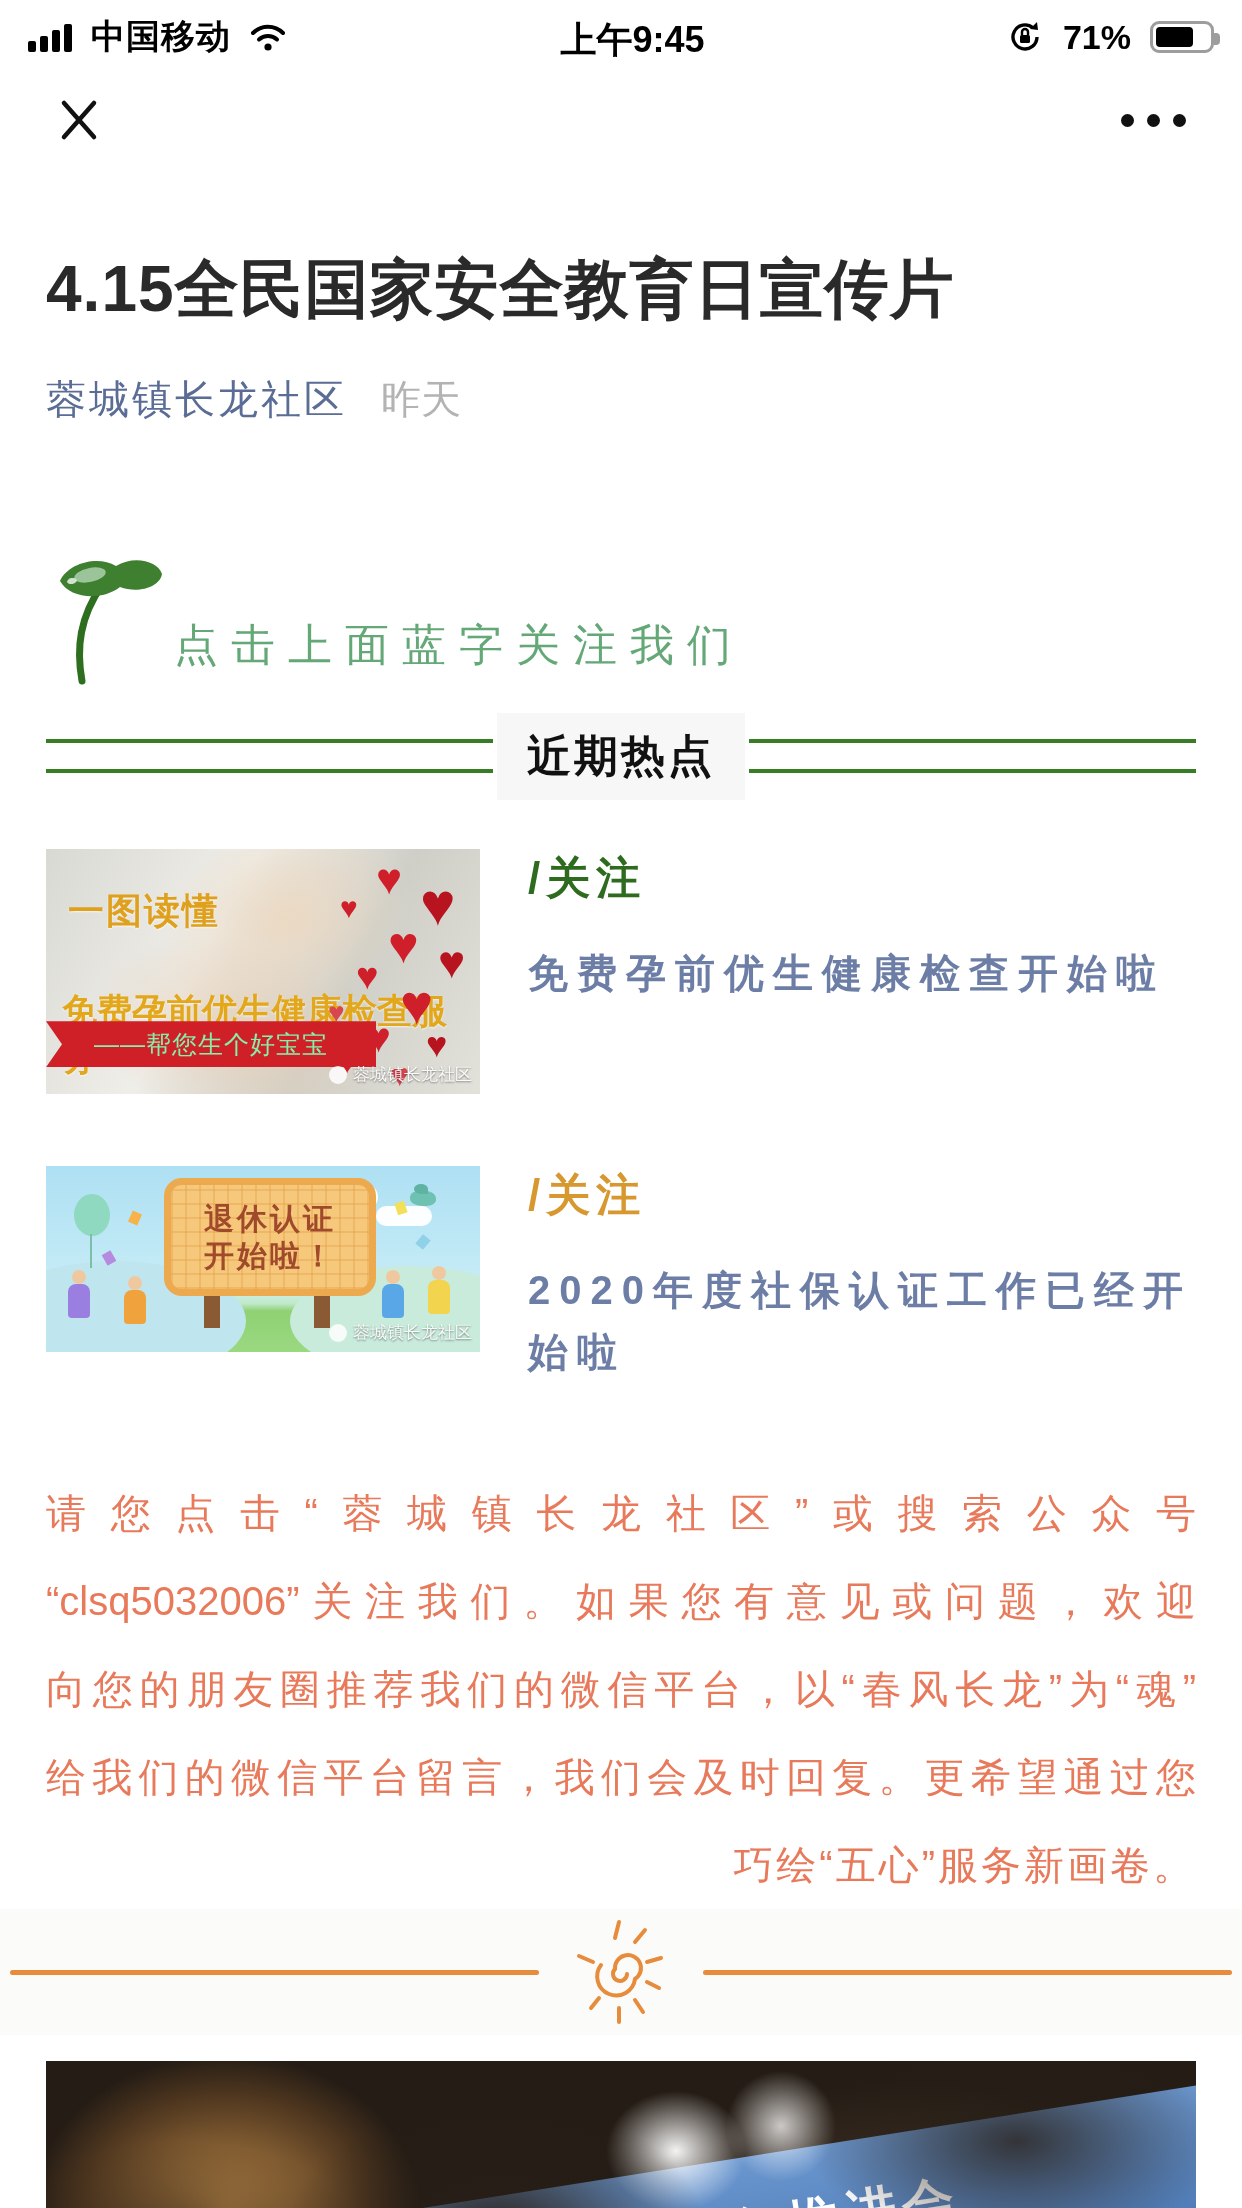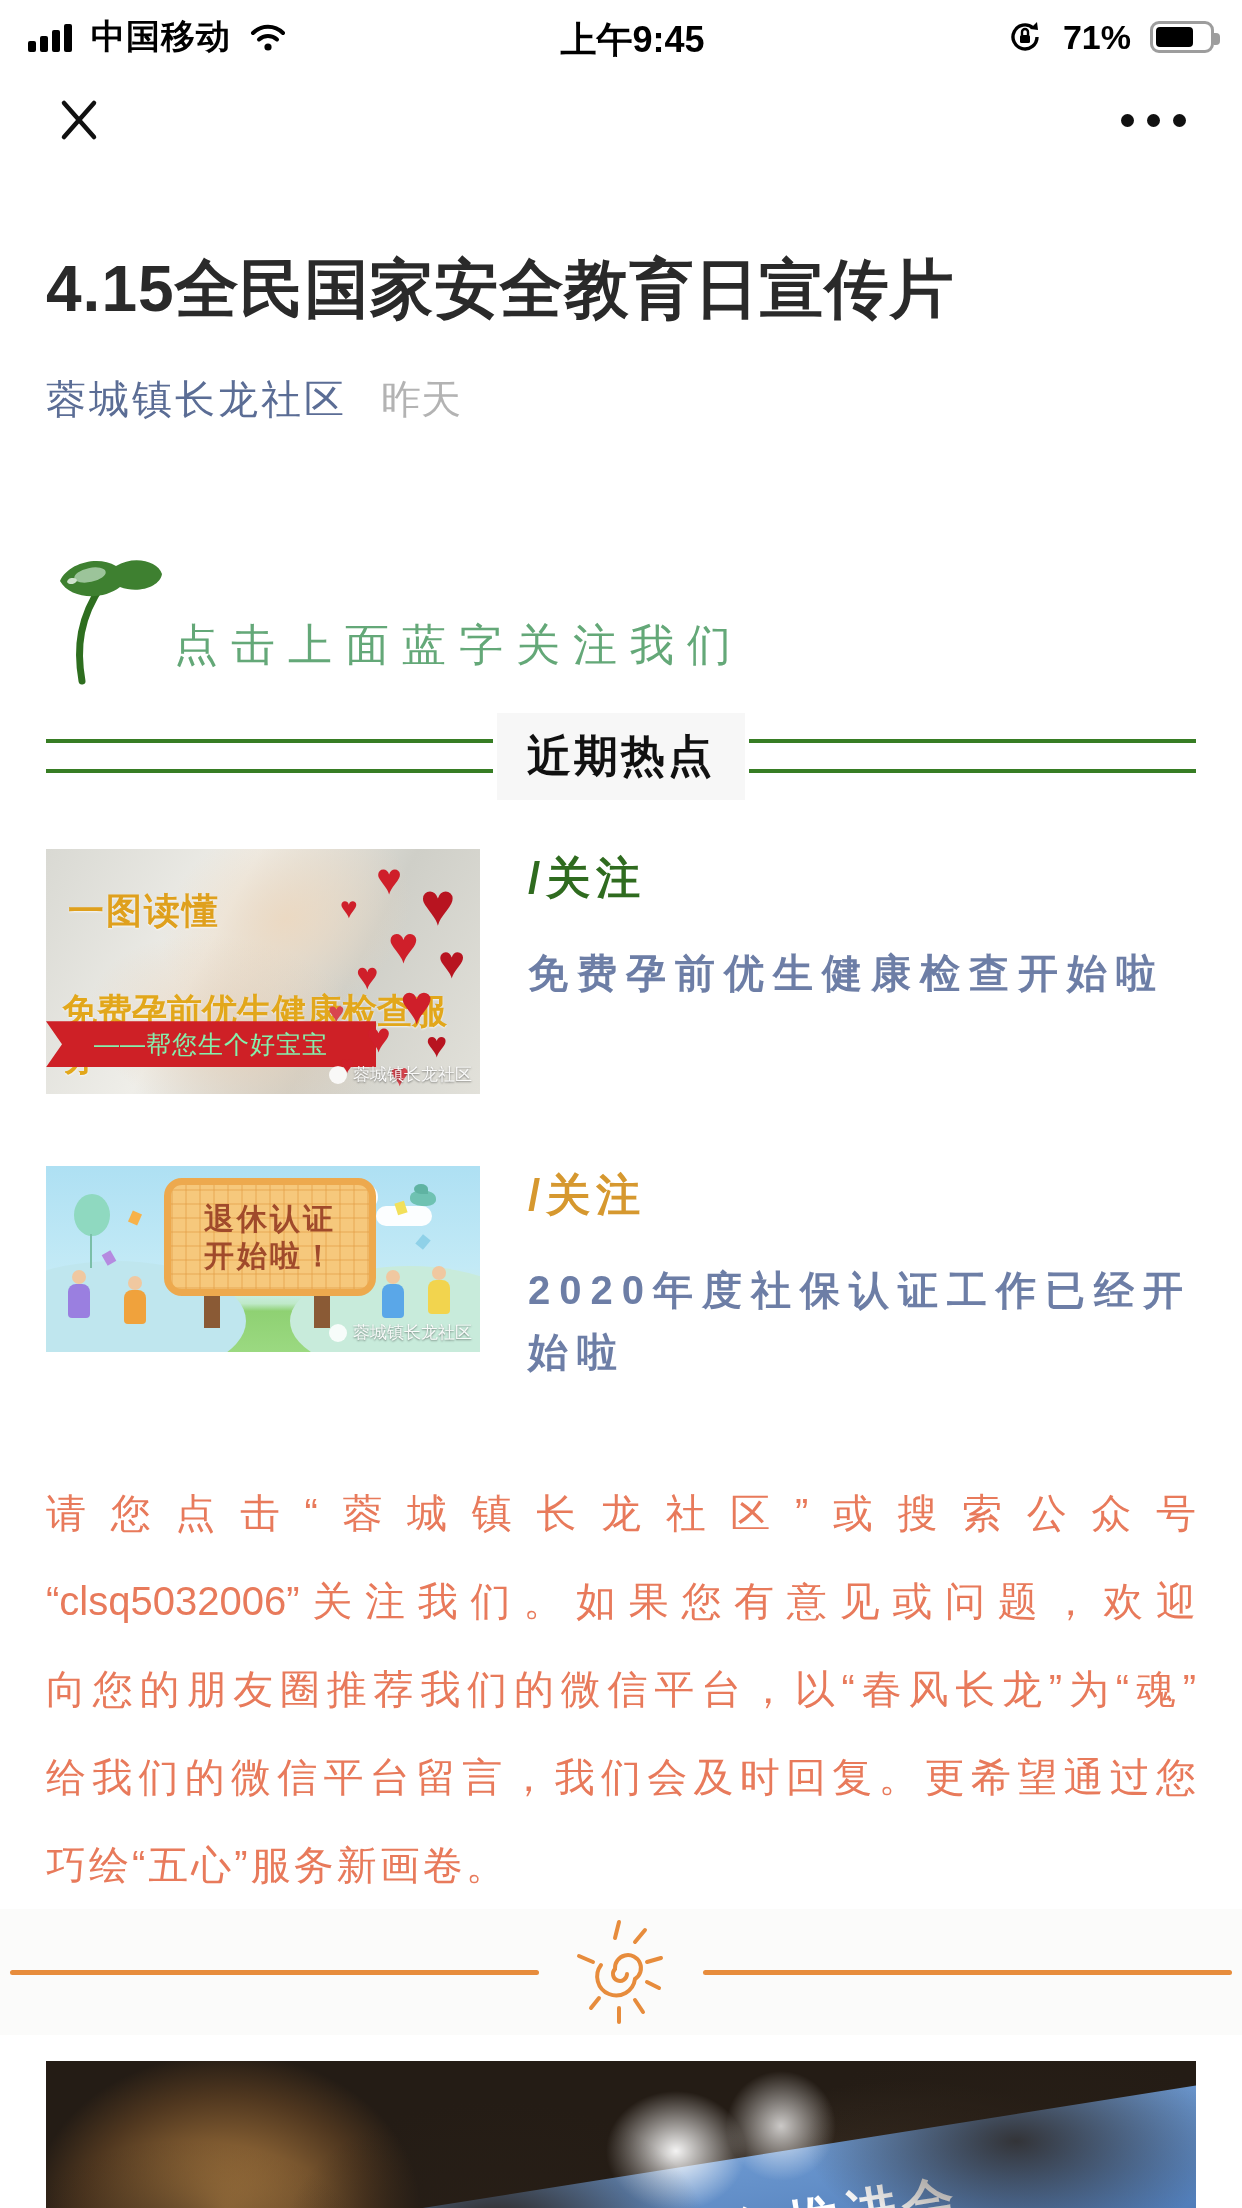--- a/index.html
+++ b/index.html
@@ -89,21 +89,21 @@
   .bird{position:absolute;right:44px;top:24px;width:26px;height:16px;background:#6fc2b2;border-radius:50% 60% 40% 50%;}
   .bird:after{content:"";position:absolute;left:4px;top:-6px;width:14px;height:10px;background:#5fb3a2;border-radius:50% 50% 0 50%;}
   .confetti i{position:absolute;display:block;width:10px;height:12px;}
   .person{position:absolute;width:22px;height:34px;border-radius:8px 8px 4px 4px;}
   .person:before{content:"";position:absolute;left:4px;top:-14px;width:14px;height:14px;border-radius:50%;background:#f0c8a0;}
 
   
   .paragraph{margin-top:86px;color:#e87a5b;font-size:40px;}
   .pline{height:88px;line-height:88px;overflow:hidden;}
   .pline.just{text-align:justify;text-align-last:justify;}
-  .pline.last{letter-spacing:3px;}
+  .pline.last{letter-spacing:3px;text-align:right;}
 
   
   .divider{margin-top:0;height:126px;background:#fbfbfa;display:flex;align-items:center;padding:0 10px;}
   .dline{flex:1;height:5px;background:#e78c3c;border-radius:3px;}
   .sun{width:112px;height:112px;flex:0 0 auto;margin:0 26px;}
 
   
   .bottom-img{position:relative;margin:26px auto 0 auto;width:1150px;height:170px;overflow:hidden;background:#241c15;}
   .glow{position:absolute;left:-80px;top:-60px;width:520px;height:420px;
         background:radial-gradient(closest-side,rgba(222,160,82,.85),rgba(160,105,50,.35) 55%,rgba(36,28,21,0) 75%);}

